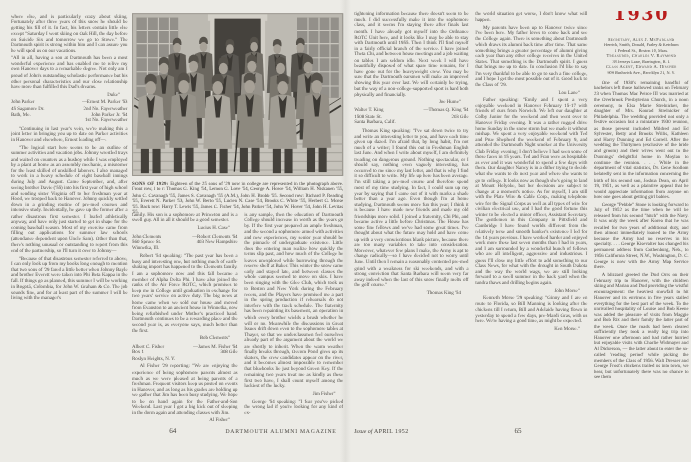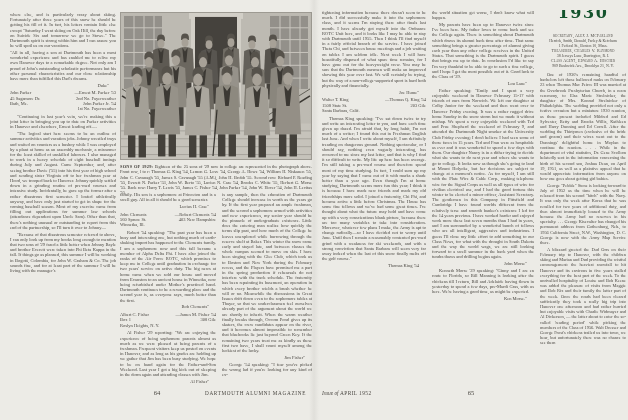--- a/index.html
+++ b/index.html
@@ -17,21 +17,21 @@
   .caption { position:absolute; left:120px; top:164px; width:192px; font-size:4.4px; line-height:5.3px;
              text-align:justify; color:#45423d; }
   .cap-lead { font-weight:bold; letter-spacing:.2px; }
   .c-l1 { left:10px;  top:12px;  width:106px; height:374px; }
   .c-l2 { left:120px; top:192px; width:96px;  height:194px; }
   .c-l3 { left:222px; top:192px; width:90px;  height:194px; }
   .c-r1 { left:322px; top:10px;  width:104px; height:376px; }
   .c-r2 { left:432px; top:10px;  width:102px; height:376px; }
   .c-r3 { left:540px; top:10px;  width:86px;  height:376px; font-size:4.4px; }
   .class-heading { font-size:16px; font-weight:600; text-align:center; letter-spacing:1.5px;
-                   margin:0 0 19px; color:#14532d; font-family:"DejaVu Serif",serif; }
+                   margin:0 0 19px; color:#b91c1c; font-family:"DejaVu Serif",serif; }
   .officers { text-align:center; margin-bottom:3.5px; }
   .officers div { font-size:3.9px; line-height:4.9px; }
   .officers div:nth-child(1), .officers div:nth-child(4), .officers div:nth-child(6) {
       font-variant:small-caps; font-size:4.1px; letter-spacing:.25px; }
   .folio { position:absolute; top:389px; font-size:6.5px; text-align:center; color:#4b4843; }
   .folio-left  { left:0;     width:314px; }
   .folio-right { left:314px; width:314px; }
   .mag-title { position:absolute; top:390px; left:166px; width:140px; text-align:right;
                font-size:5.2px; letter-spacing:.7px; color:#4b4843; }
   .issue-line { position:absolute; top:389.5px; left:322px; font-size:5.4px; color:#4b4843; }

